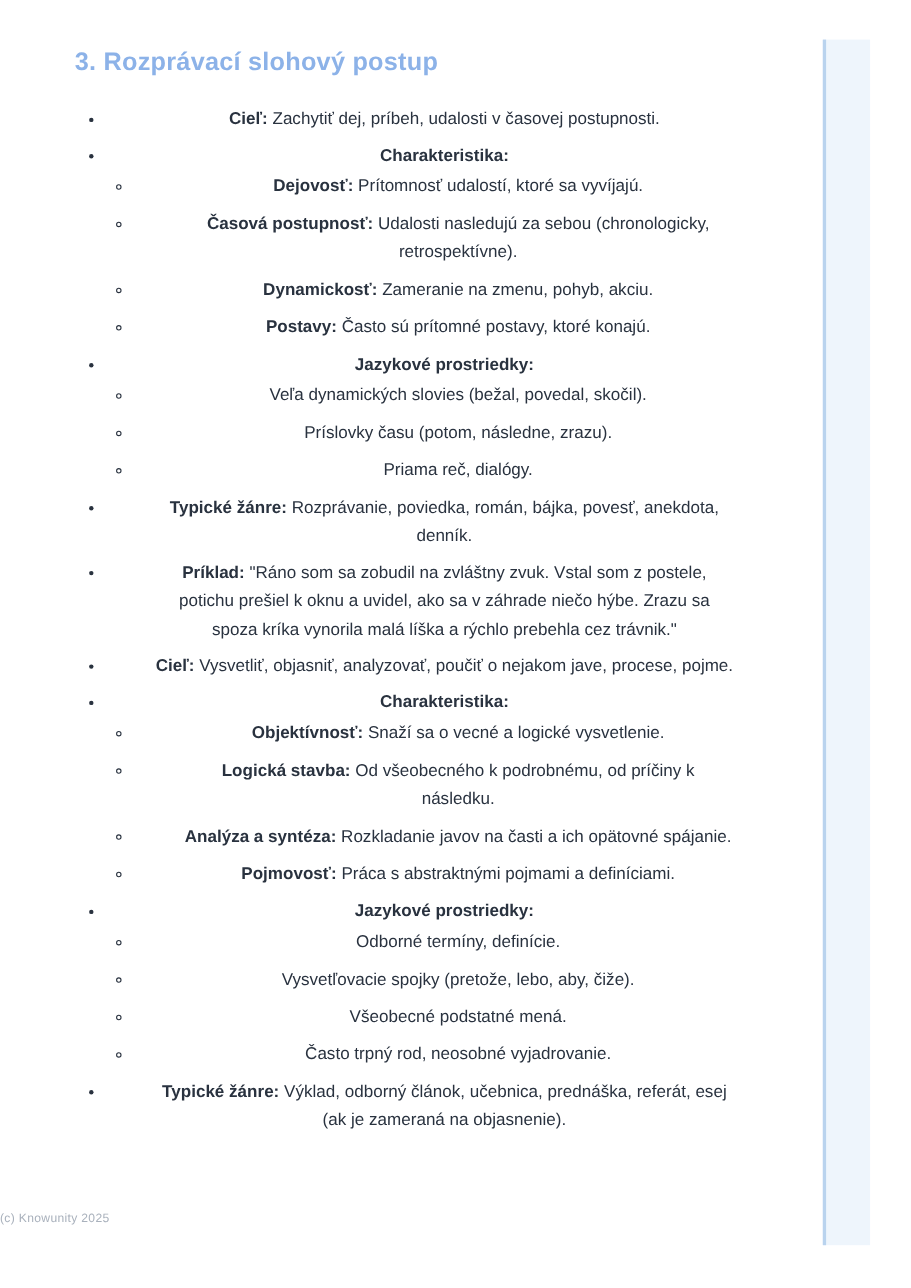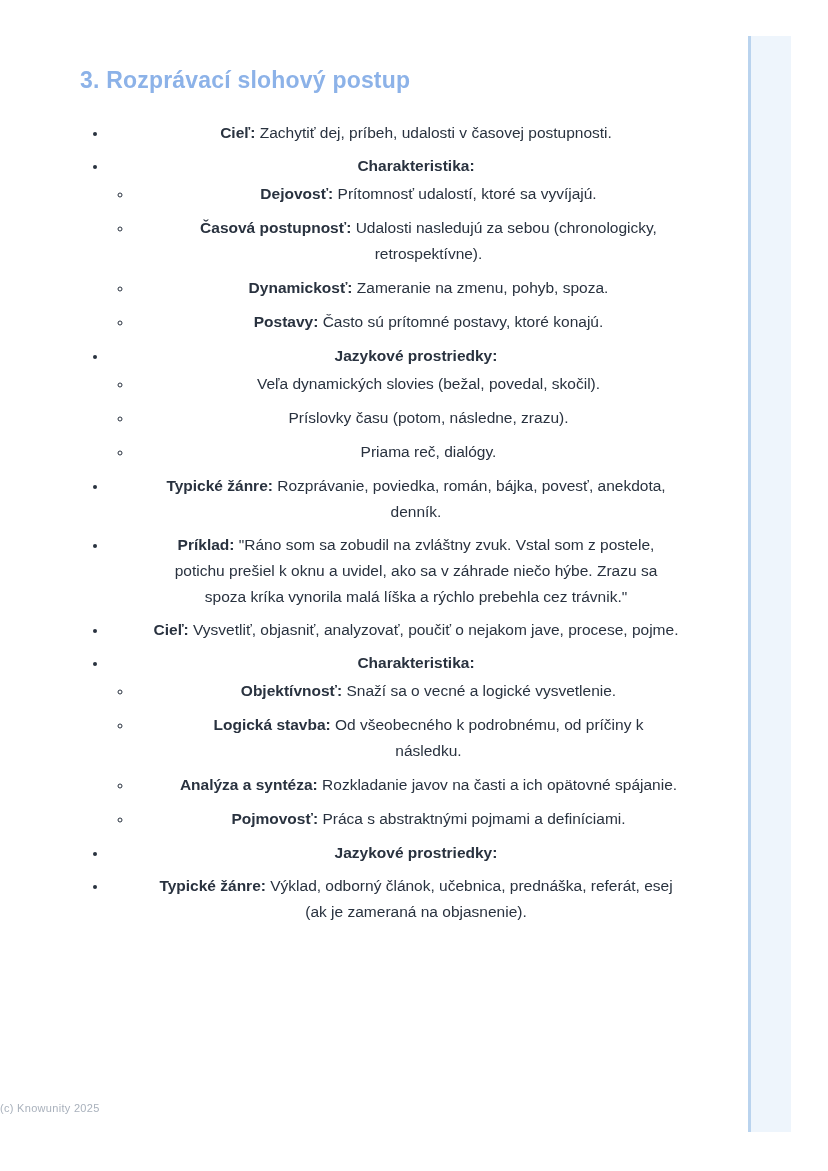--- a/index.html
+++ b/index.html
@@ -14,24 +14,23 @@
   body {
     width: 828px;
     height: 1171px;
     position: relative;
     font-family: "Liberation Sans", sans-serif;
     color: var(--text);
     overflow: hidden;
   }
   .page-content {
     position: absolute;
-    left: 80px;
+    left: 68px;
     top: 42px;
     width: 644px;
-    margin-top: 24px;
   }
   h2.section-heading {
     color: var(--accent);
     font-size: 23px;
     line-height: 28px;
     font-weight: 700;
     margin: 0 0 26px 0;
     letter-spacing: 0.2px;
   }
   h2.section-heading.second { margin-top: 14px; }
@@ -94,21 +93,21 @@
           <span class="item-label">Dejovosť:</span>
           <span class="item-text">Prítomnosť udalostí, ktoré sa vyvíjajú.</span>
         </li>
         <li>
           <span class="item-label">Časová postupnosť:</span>
           <span class="item-text">Udalosti nasledujú za sebou (chronologicky,
 retrospektívne).</span>
         </li>
         <li>
           <span class="item-label">Dynamickosť:</span>
-          <span class="item-text">Zameranie na zmenu, pohyb, spoza.</span>
+          <span class="item-text">Zameranie na zmenu, pohyb, akciu.</span>
         </li>
         <li>
           <span class="item-label">Postavy:</span>
           <span class="item-text">Často sú prítomné postavy, ktoré konajú.</span>
         </li>
       </ul>
     </li>
     <li>
       <span class="item-label">Jazykové prostriedky:</span>
       <ul class="sub-list">
@@ -159,20 +158,34 @@
           <span class="item-text">Rozkladanie javov na časti a ich opätovné spájanie.</span>
         </li>
         <li>
           <span class="item-label">Pojmovosť:</span>
           <span class="item-text">Práca s abstraktnými pojmami a definíciami.</span>
         </li>
       </ul>
     </li>
     <li>
       <span class="item-label">Jazykové prostriedky:</span>
+      <ul class="sub-list">
+        <li>
+          <span class="item-text">Odborné termíny, definície.</span>
+        </li>
+        <li>
+          <span class="item-text">Vysvetľovacie spojky (pretože, lebo, aby, čiže).</span>
+        </li>
+        <li>
+          <span class="item-text">Všeobecné podstatné mená.</span>
+        </li>
+        <li>
+          <span class="item-text">Často trpný rod, neosobné vyjadrovanie.</span>
+        </li>
+      </ul>
     </li>
     <li>
       <span class="item-label">Typické žánre:</span>
       <span class="item-text">Výklad, odborný článok, učebnica, prednáška, referát, esej
 (ak je zameraná na objasnenie).</span>
     </li>
   </ul>
 
 </div>
 

